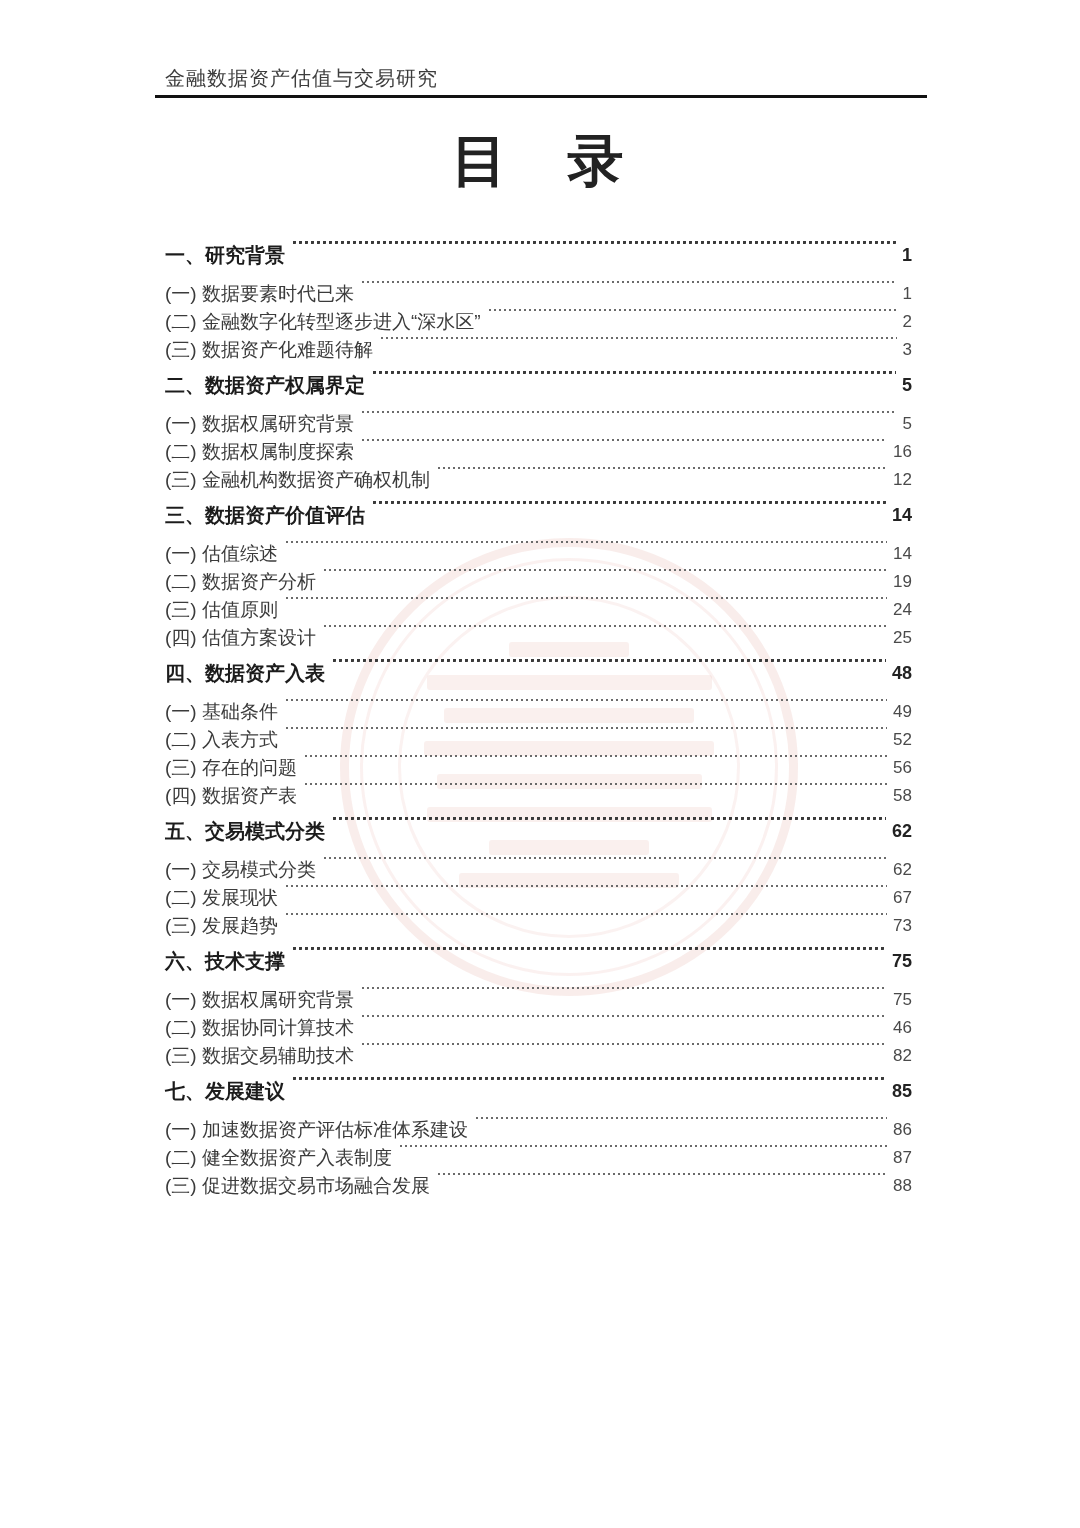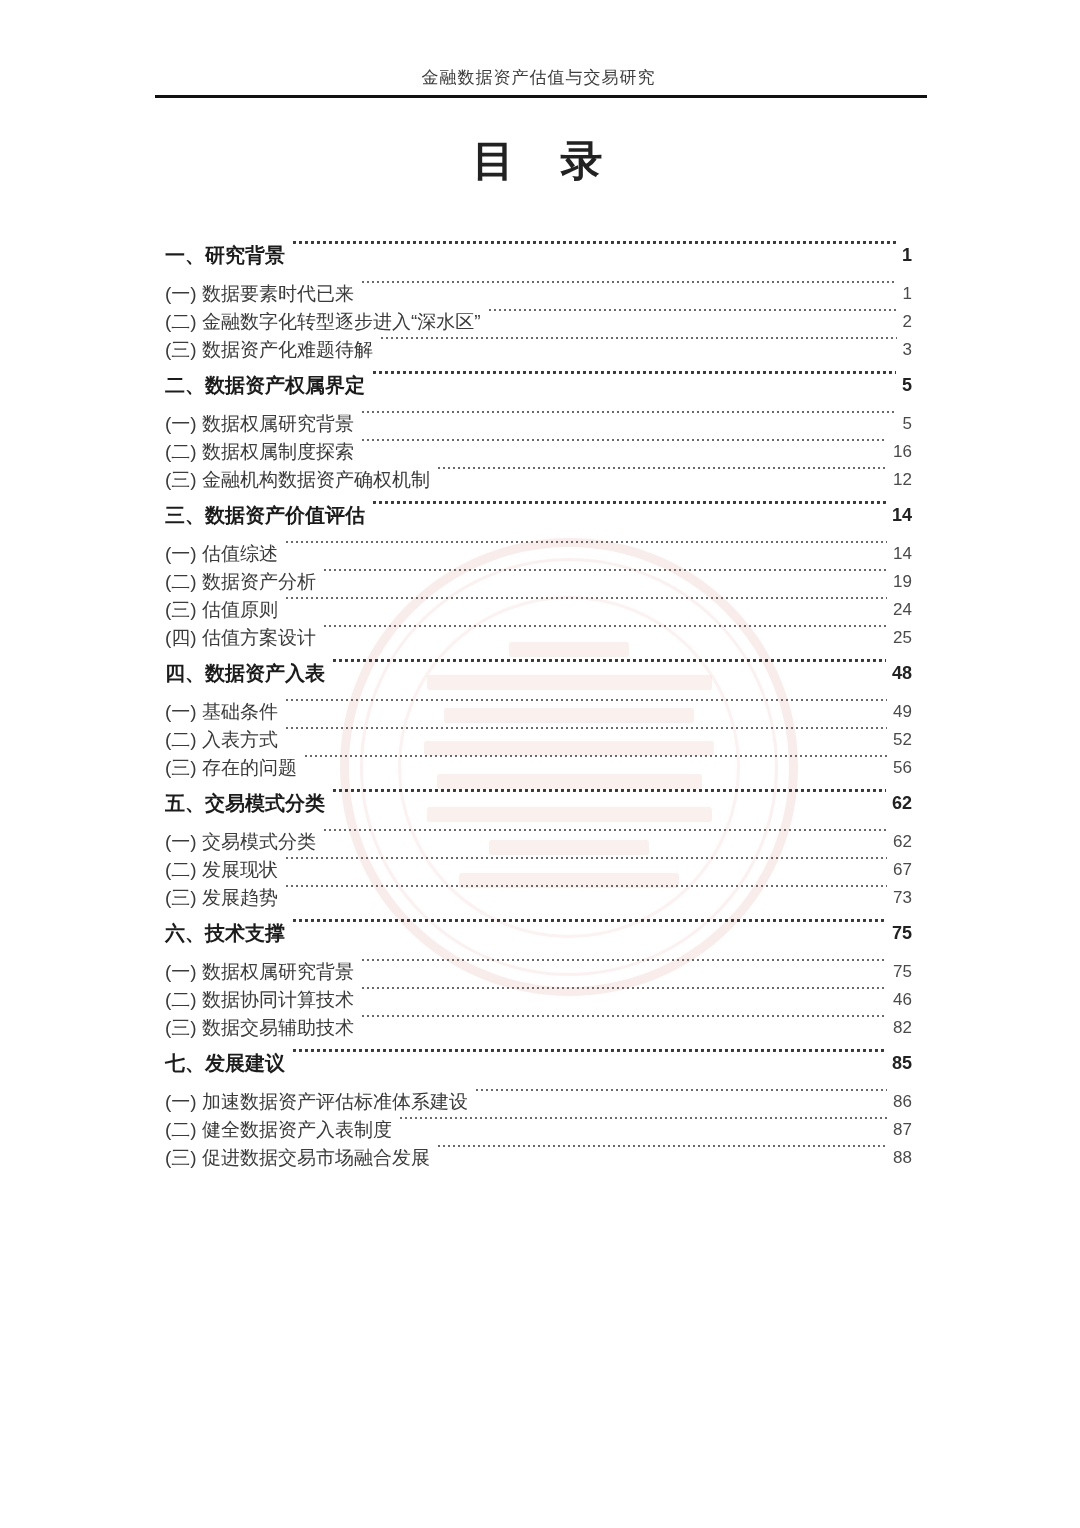--- a/index.html
+++ b/index.html
@@ -22,40 +22,39 @@
     background: #ffffff;
   }
 
   
   .content {
     position: relative;
     z-index: 1;
     padding: 68px 168px 0 165px;
   }
   .running-header-title {
-    text-align: center;
     font-family: "Liberation Serif", "DejaVu Serif", serif;
-    font-size: 17px;
+    font-size: 20px;
     letter-spacing: 1px;
     color: #3d3d3d;
     line-height: 20px;
   }
   .running-header-rule {
     margin-top: 7px;
     margin-left: -10px;
     margin-right: -15px;
     height: 3px;
     background: #111;
   }
 
   
   .toc-title {
     margin: 38px 0 0 0;
     text-align: center;
-    font-size: 42px;
+    font-size: 56px;
     font-weight: 700;
     color: #222;
     line-height: 50px;
     letter-spacing: 2px;
   }
 
   
   .toc {
     margin-top: 54px;
   }
@@ -282,20 +281,25 @@
     <span class="dots"></span>
     <span class="pagenum">52</span>
   </div>
 
   <div class="toc-row item-row">
     <span class="label">(三) 存在的问题</span>
     <span class="dots"></span>
     <span class="pagenum">56</span>
   </div>
 
+  <div class="toc-row item-row">
+    <span class="label">(四) 数据资产表</span>
+    <span class="dots"></span>
+    <span class="pagenum">58</span>
+  </div>
 </div>
   </div>
 
   <div class="toc-section">
     <div class="toc-row section-row">
       <span class="label">五、交易模式分类</span>
       <span class="dots"></span>
       <span class="pagenum">62</span>
     </div>
     <div class="items">

